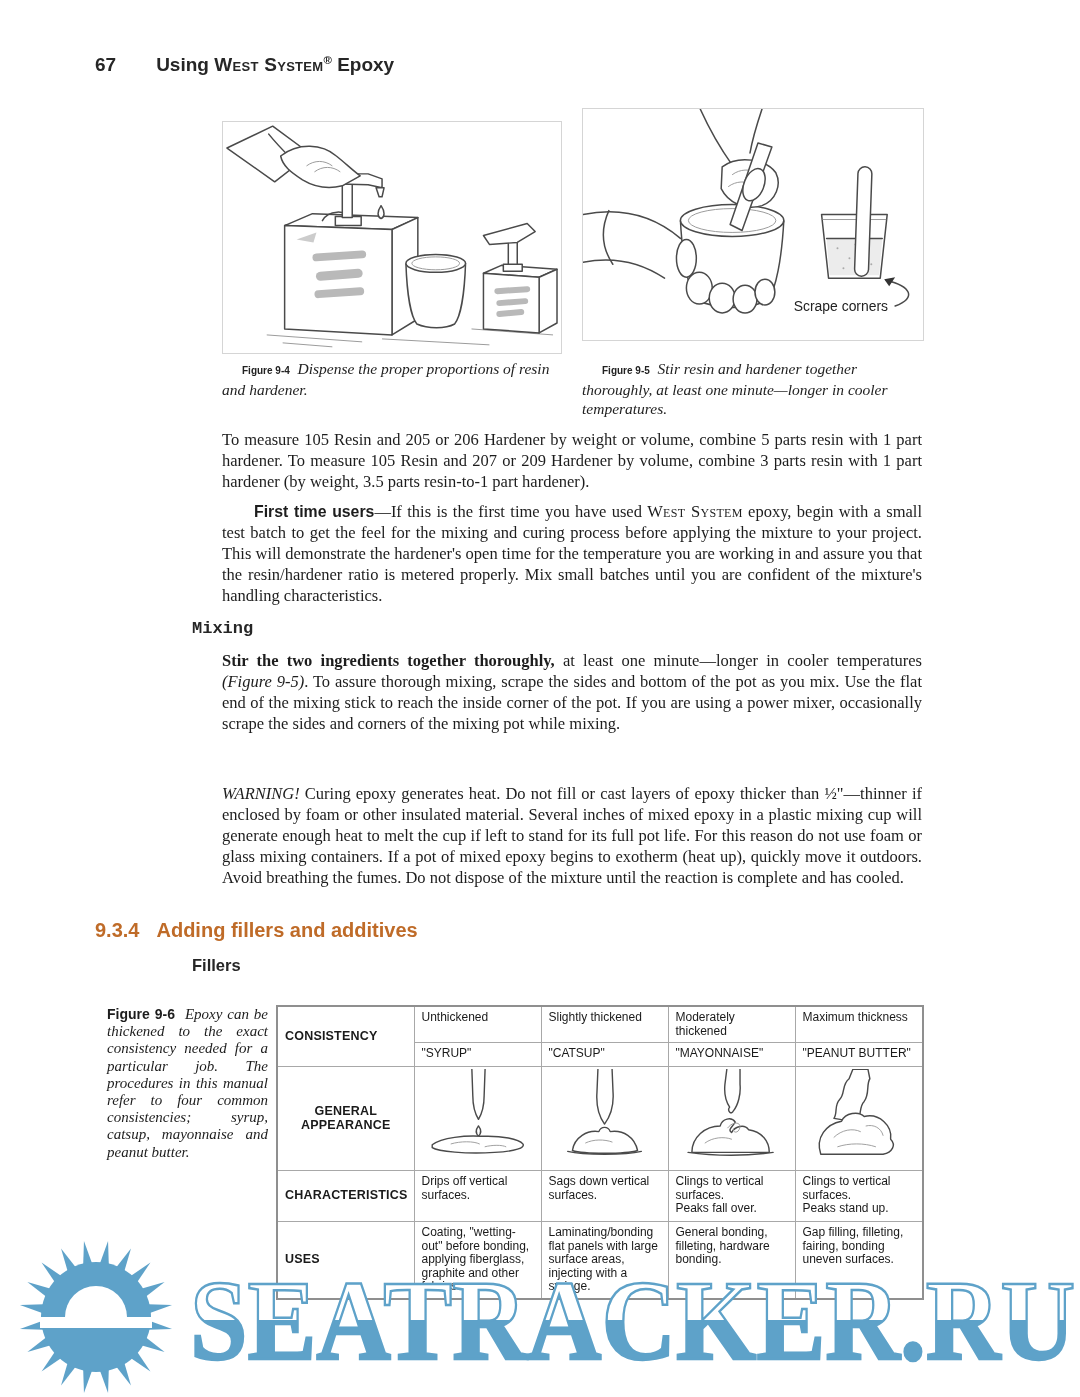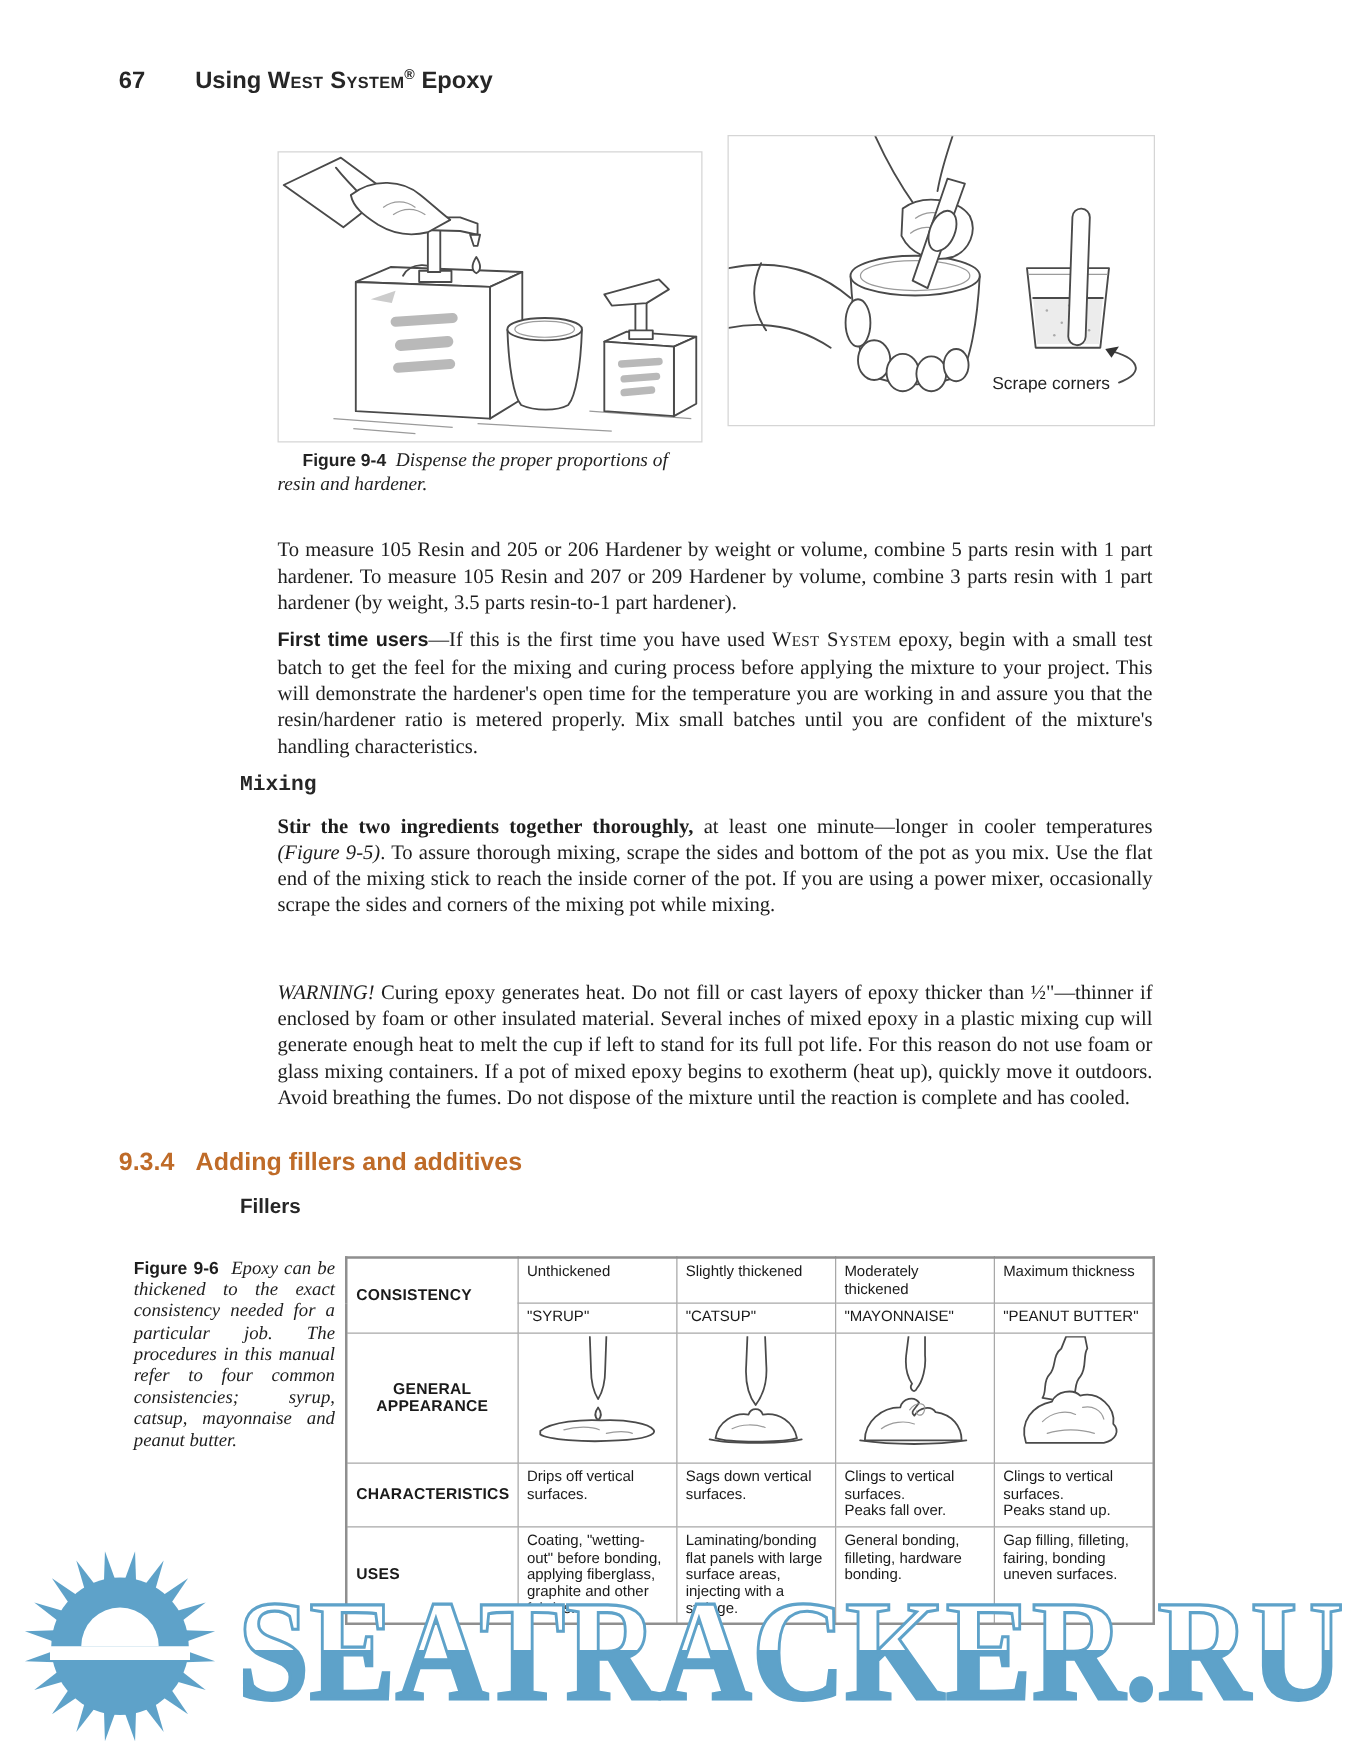--- a/index.html
+++ b/index.html
@@ -11,31 +11,31 @@
   .pg-header{top:54px;left:95px;display:flex;gap:40px;align-items:baseline;
              font-family:"Liberation Sans","DejaVu Sans",sans-serif;font-weight:bold;font-size:19px;color:#262626;}
 
   
   .figbox{border:1px solid #d5d5d5;background:#fff;}
   .fig4{left:222px;top:121px;width:338px;height:231px;}
   .fig5{left:582px;top:108px;width:340px;height:231px;}
 
   
   .figcap{font-size:15.5px;line-height:19px;color:#222;}
-  .figcap .lbl{font-family:"Liberation Sans","DejaVu Sans",sans-serif;font-weight:bold;font-style:normal;font-size:14px;padding-left:20px;}
+  .figcap .lbl{font-family:"Liberation Sans","DejaVu Sans",sans-serif;font-weight:bold;font-style:normal;font-size:10px;padding-left:20px;}
   .figcap .txt{font-style:italic;}
   .cap4{left:222px;top:359px;width:340px;}
   .cap5{left:582px;top:359px;width:342px;}
 
   
   .body-par{left:222px;width:700px;font-size:16.5px;line-height:21px;text-align:justify;color:#1d1d1d;}
   .seg-b{font-weight:bold;}
   .seg-i{font-style:italic;}
   .seg-sc{font-variant:small-caps;letter-spacing:.3px;}
-  .seg-bs{font-weight:bold;font-family:"Liberation Sans","DejaVu Sans",sans-serif;font-size:.96em;}
+  .seg-bs{font-weight:bold;font-family:"Liberation Sans","DejaVu Sans",sans-serif;font-size:.96em;margin-left:32px;}
   .seg-sup{vertical-align:super;font-size:.6em;}
 
   .h-mixing{left:192px;top:619px;font-family:Liberation Mono, monospace;
             font-weight:bold;font-size:17px;color:#262626;}
   .h-section{left:95px;top:919px;display:flex;gap:17px;
              font-family:"Liberation Sans","DejaVu Sans",sans-serif;font-weight:bold;font-size:20px;}
   .h-fillers{left:192px;top:956px;font-family:"Liberation Sans","DejaVu Sans",sans-serif;
              font-weight:bold;font-size:16.5px;color:#262626;}
 
   
@@ -153,20 +153,24 @@
 
       <text class="anno" x="212" y="203">Scrape corners</text>
       <path class="sk" d="M314 198 C336 190 330 178 305 172" stroke-width="1.4"></path>
       <path d="M303 171 L314 169 L308 178 Z" fill="#333" stroke="none"></path>
     </svg>
   </div>
 
   <div class="abs figcap cap4">
     <span class="lbl">Figure 9-4</span>&nbsp;
     <span class="txt">Dispense the proper proportions of resin and hardener.</span>
+  </div>
+  <div class="abs figcap cap5">
+    <span class="lbl">Figure 9-5</span>&nbsp;
+    <span class="txt">Stir resin and hardener together thoroughly, at least one minute—longer in cooler temperatures.</span>
   </div>
 
   <div class="abs body-par" style="top:429px"><span>To measure 105 Resin and 205 or 206 Hardener by weight or volume, combine 5 parts resin with 1 part hardener. To measure 105 Resin and 207 or 209 Hardener by volume, combine 3 parts resin with 1 part hardener (by weight, 3.5 parts resin-to-1 part hardener).</span></div>
   <div class="abs body-par" style="top:501px"><span class="seg-bs">First time users</span><span>—If this is the first time you have used </span><span class="seg-sc">West System</span><span> epoxy, begin with a small test batch to get the feel for the mixing and curing process before applying the mixture to your project. This will demonstrate the hardener's open time for the temperature you are working in and assure you that the resin/hardener ratio is metered properly. Mix small batches until you are confident of the mixture's handling characteristics.</span></div>
 
   <div class="abs h-mixing">Mixing</div>
 
   <div class="abs body-par" style="top:650px"><span class="seg-b">Stir the two ingredients together thoroughly,</span><span> at least one minute—longer in cooler temperatures </span><span class="seg-i">(Figure 9-5)</span><span>. To assure thorough mixing, scrape the sides and bottom of the pot as you mix. Use the flat end of the mixing stick to reach the inside corner of the pot. If you are using a power mixer, occasionally scrape the sides and corners of the mixing pot while mixing.</span></div>
   <div class="abs body-par" style="top:783px"><span class="seg-i">WARNING!</span><span> Curing epoxy generates heat. Do not fill or cast layers of epoxy thicker than ½"—thinner if enclosed by foam or other insulated material. Several inches of mixed epoxy in a plastic mixing cup will generate enough heat to melt the cup if left to stand for its full pot life. For this reason do not use foam or glass mixing containers. If a pot of mixed epoxy begins to exotherm (heat up), quickly move it outdoors. Avoid breathing the fumes. Do not dispose of the mixture until the reaction is complete and has cooled.</span></div>
 

